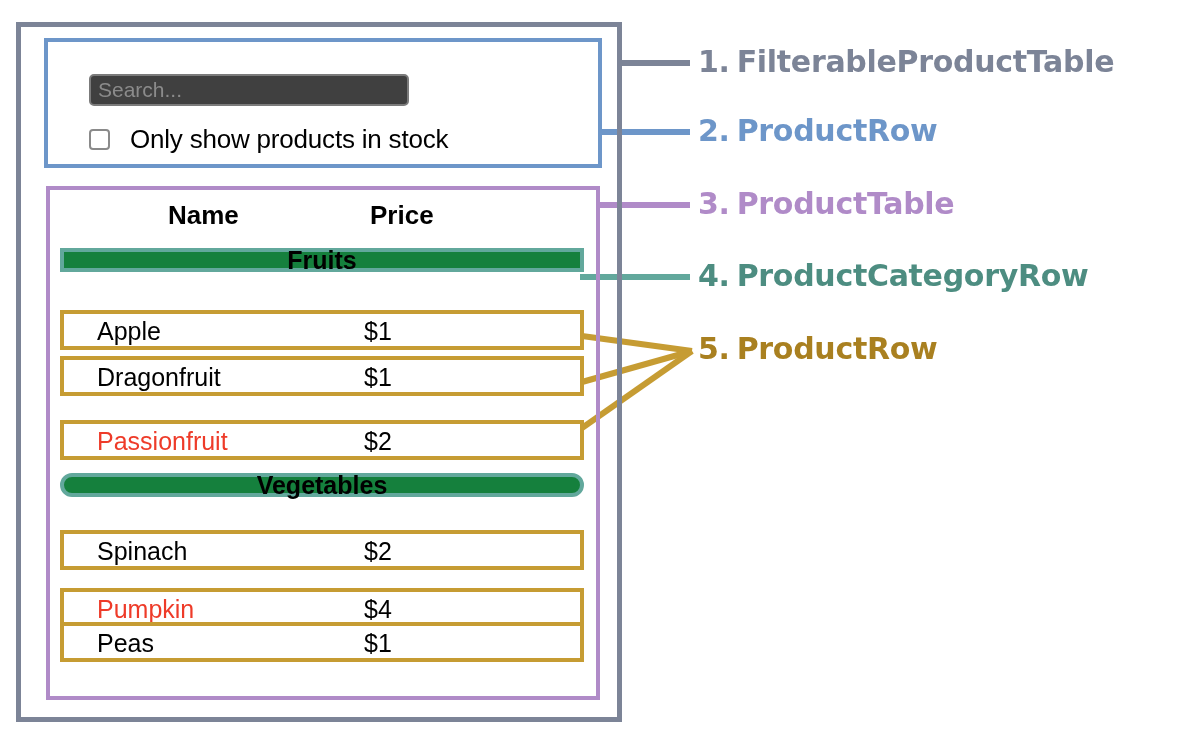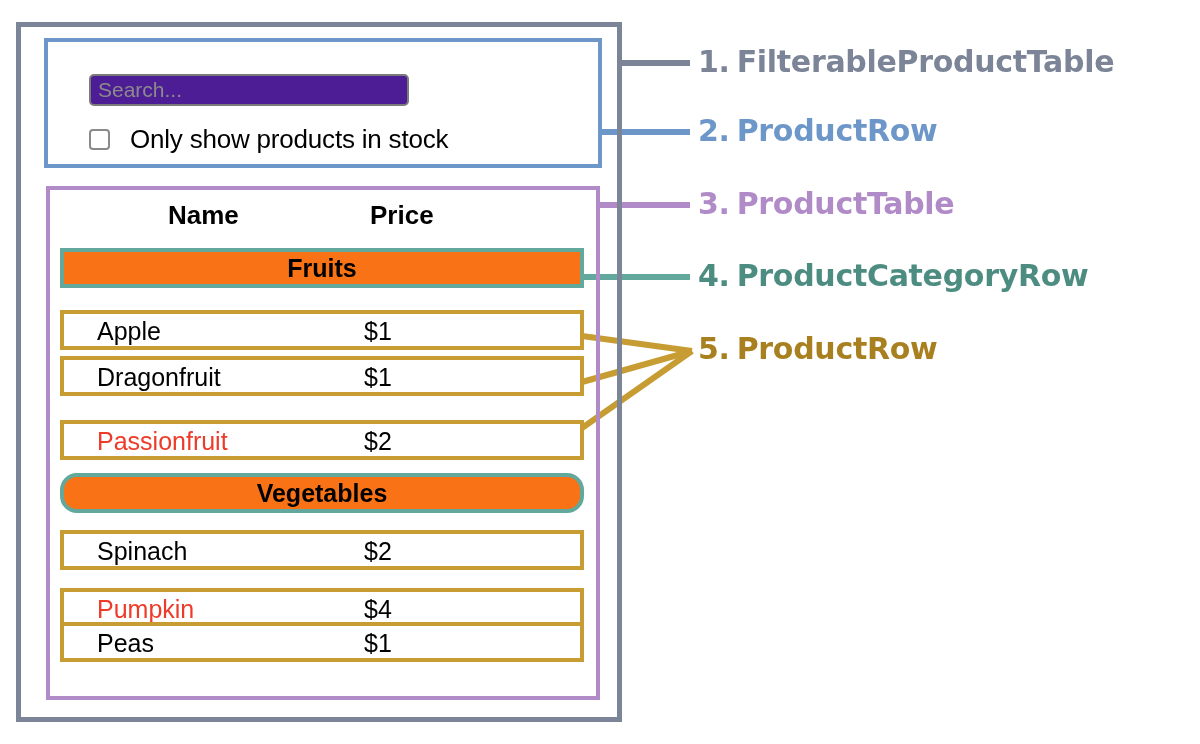--- a/index.html
+++ b/index.html
@@ -51,21 +51,21 @@
   }
 
   
   #search-input {
     position: absolute;
     left: 89px; top: 74px;
     width: 320px; height: 32px;
     box-sizing: border-box;
     border: 2px solid #7b7b7b;
     border-radius: 5px;
-    background: #4c1d95;
+    background: #404040;
     font-family: "Liberation Sans", sans-serif;
     font-size: 21px;
     color: #8b8b8b;
     padding: 12px 7px;
     line-height: 28px;
     outline: none;
   }
   #search-input::placeholder { color: #8b8b8b; opacity: 1; }
 
   #stock-row {
@@ -103,24 +103,24 @@
     color: #000000;
     top: 4px;
   }
   .th-name  { left: 108px; }
   .th-price { left: 310px; text-align: center; }
 
   .cat-row {
     position: absolute;
     left: 60px;
     width: 524px;
-    height: 40px;
+    height: 24px;
     box-sizing: border-box;
     border: 4px solid #62a89c;
-    background: #f97316;
+    background: #15803d;
     display: flex;
     align-items: center;
     justify-content: center;
   }
   .cat-row span {
     font-size: 25px;
     font-weight: bold;
     color: #000000;
   }
 

